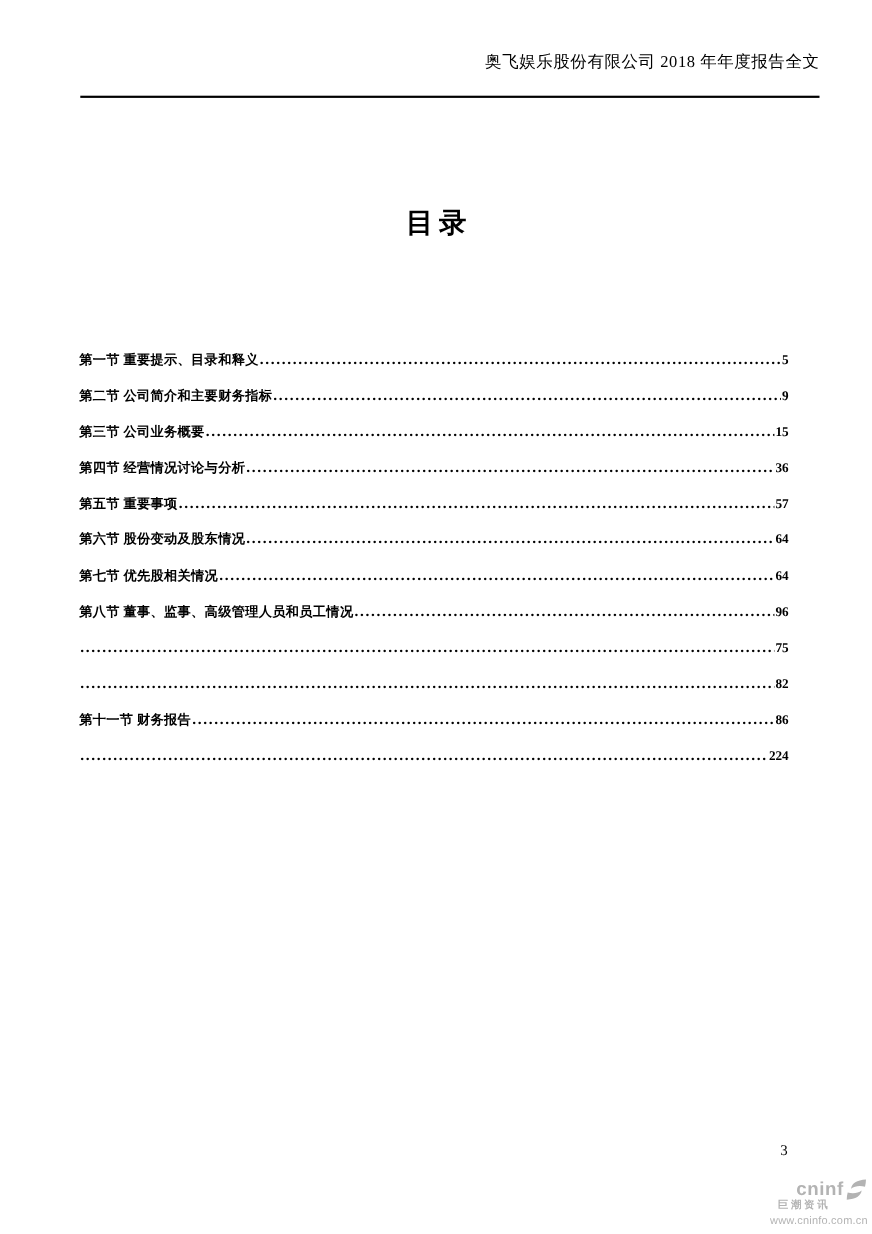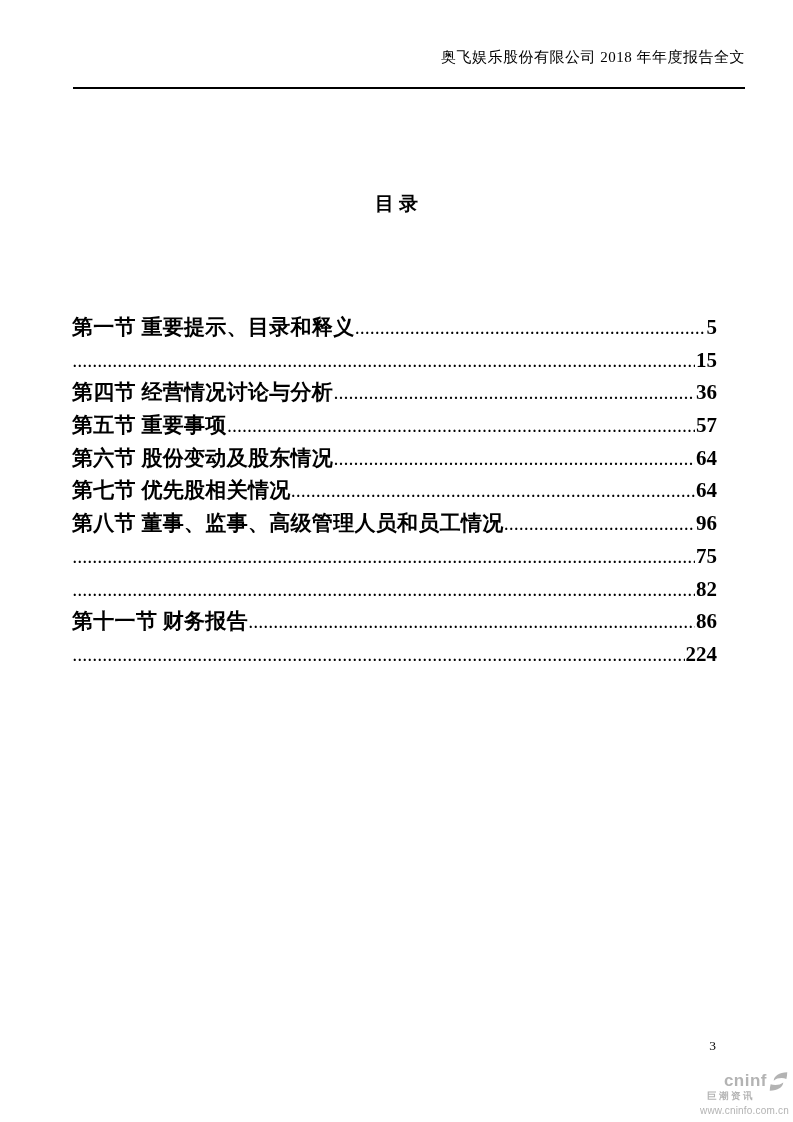--- a/index.html
+++ b/index.html
@@ -28,40 +28,40 @@
     border-bottom: 2px solid #000000;
     letter-spacing: 0.5px;
   }
 
   
   .page-title {
     position: absolute;
     top: 189px; left: 0;
     width: 100%;
     text-align: center;
-    font-size: 19px;
+    font-size: 25px;
     line-height: 29px;
     font-weight: bold;
     letter-spacing: 5px;
     text-indent: 5px; 
   }
 
   
   .toc {
     position: absolute;
     top: 311px; left: 72px;
     width: 645px;
   }
   .toc-row {
     display: flex;
     align-items: baseline;
     height: 32.7px;
     line-height: 32.7px;
     font-weight: bold;
-    font-size: 21px;
+    font-size: 12px;
     white-space: nowrap;
     cursor: pointer;
   }
   .toc-label { flex: 0 0 auto; letter-spacing: 0.3px; }
   .toc-dots {
     flex: 1 1 auto;
     min-width: 0;
     overflow: hidden;
     margin: 0 1px;
     font-size: 14px;
@@ -130,20 +130,26 @@
   <div class="page-title">目录</div>
 
   <div class="toc">
 
     <div class="toc-row">
       <span class="toc-label">第一节 重要提示、目录和释义</span>
       <span class="toc-dots"></span>
       <span class="toc-page">5</span>
     </div>
     <div class="toc-row">
+      <span class="toc-label">第二节 公司简介和主要财务指标</span>
+      <span class="toc-dots"></span>
+      <span class="toc-page">9</span>
+    </div>
+    <div class="toc-row">
+      <span class="toc-label">第三节 公司业务概要</span>
       <span class="toc-dots"></span>
       <span class="toc-page">15</span>
     </div>
     <div class="toc-row">
       <span class="toc-label">第四节 经营情况讨论与分析</span>
       <span class="toc-dots"></span>
       <span class="toc-page">36</span>
     </div>
     <div class="toc-row">
       <span class="toc-label">第五节 重要事项</span>

